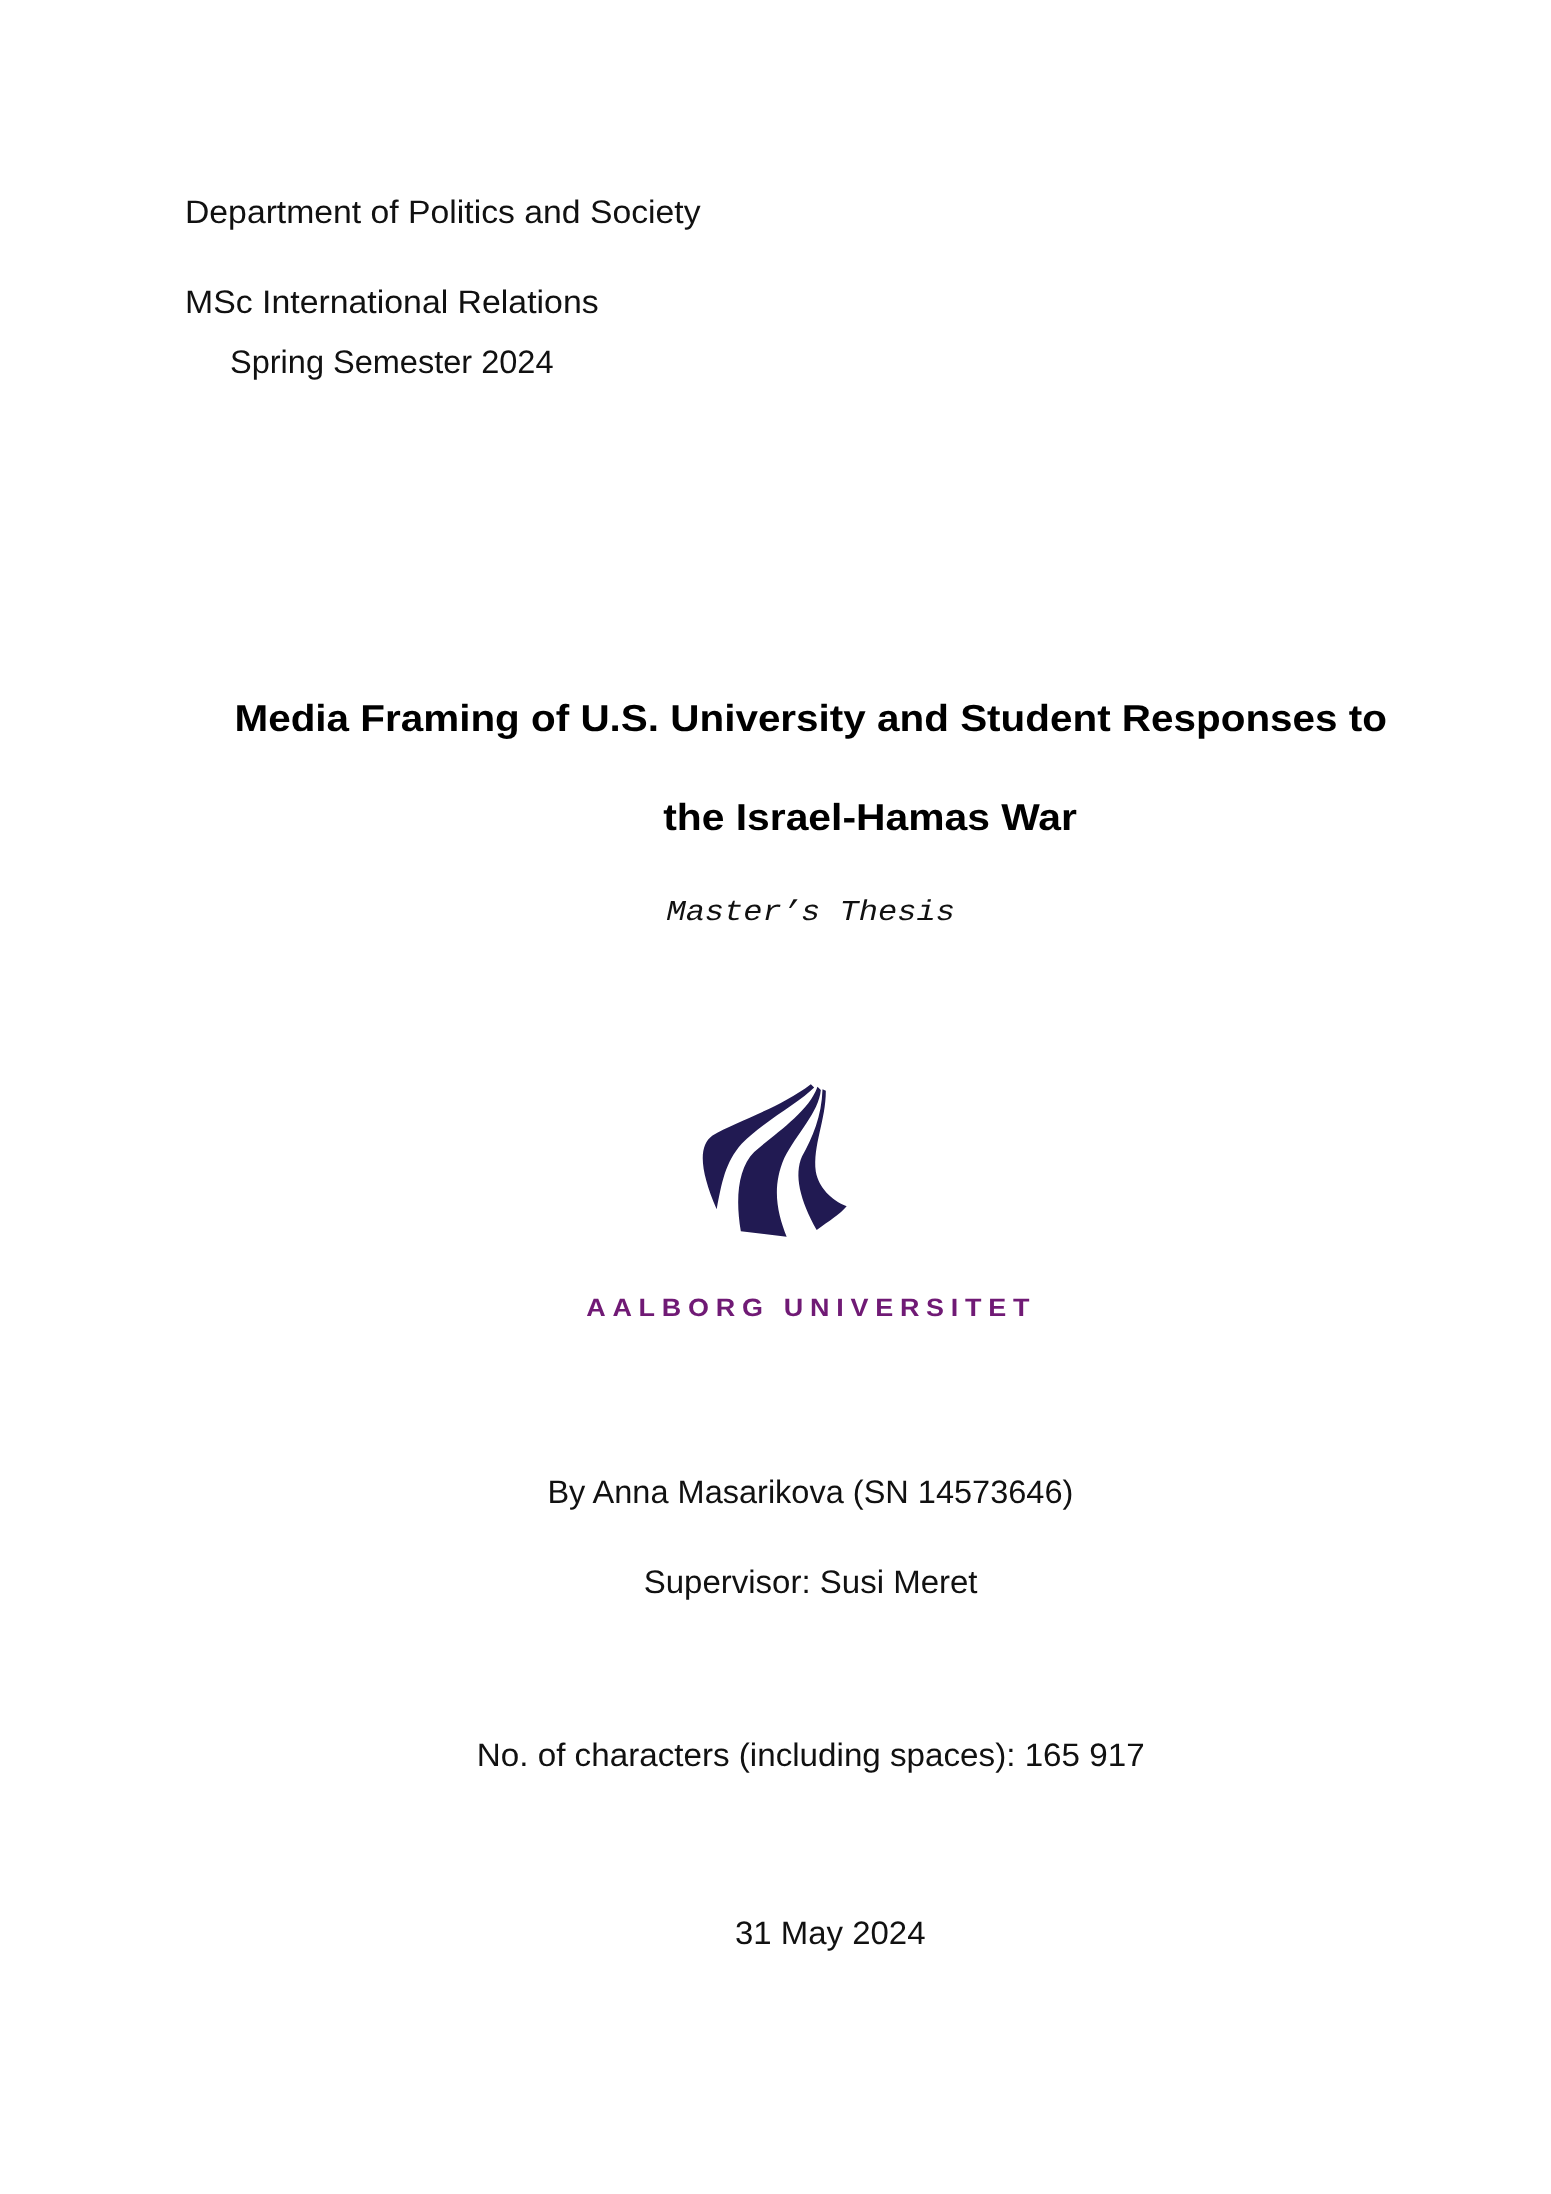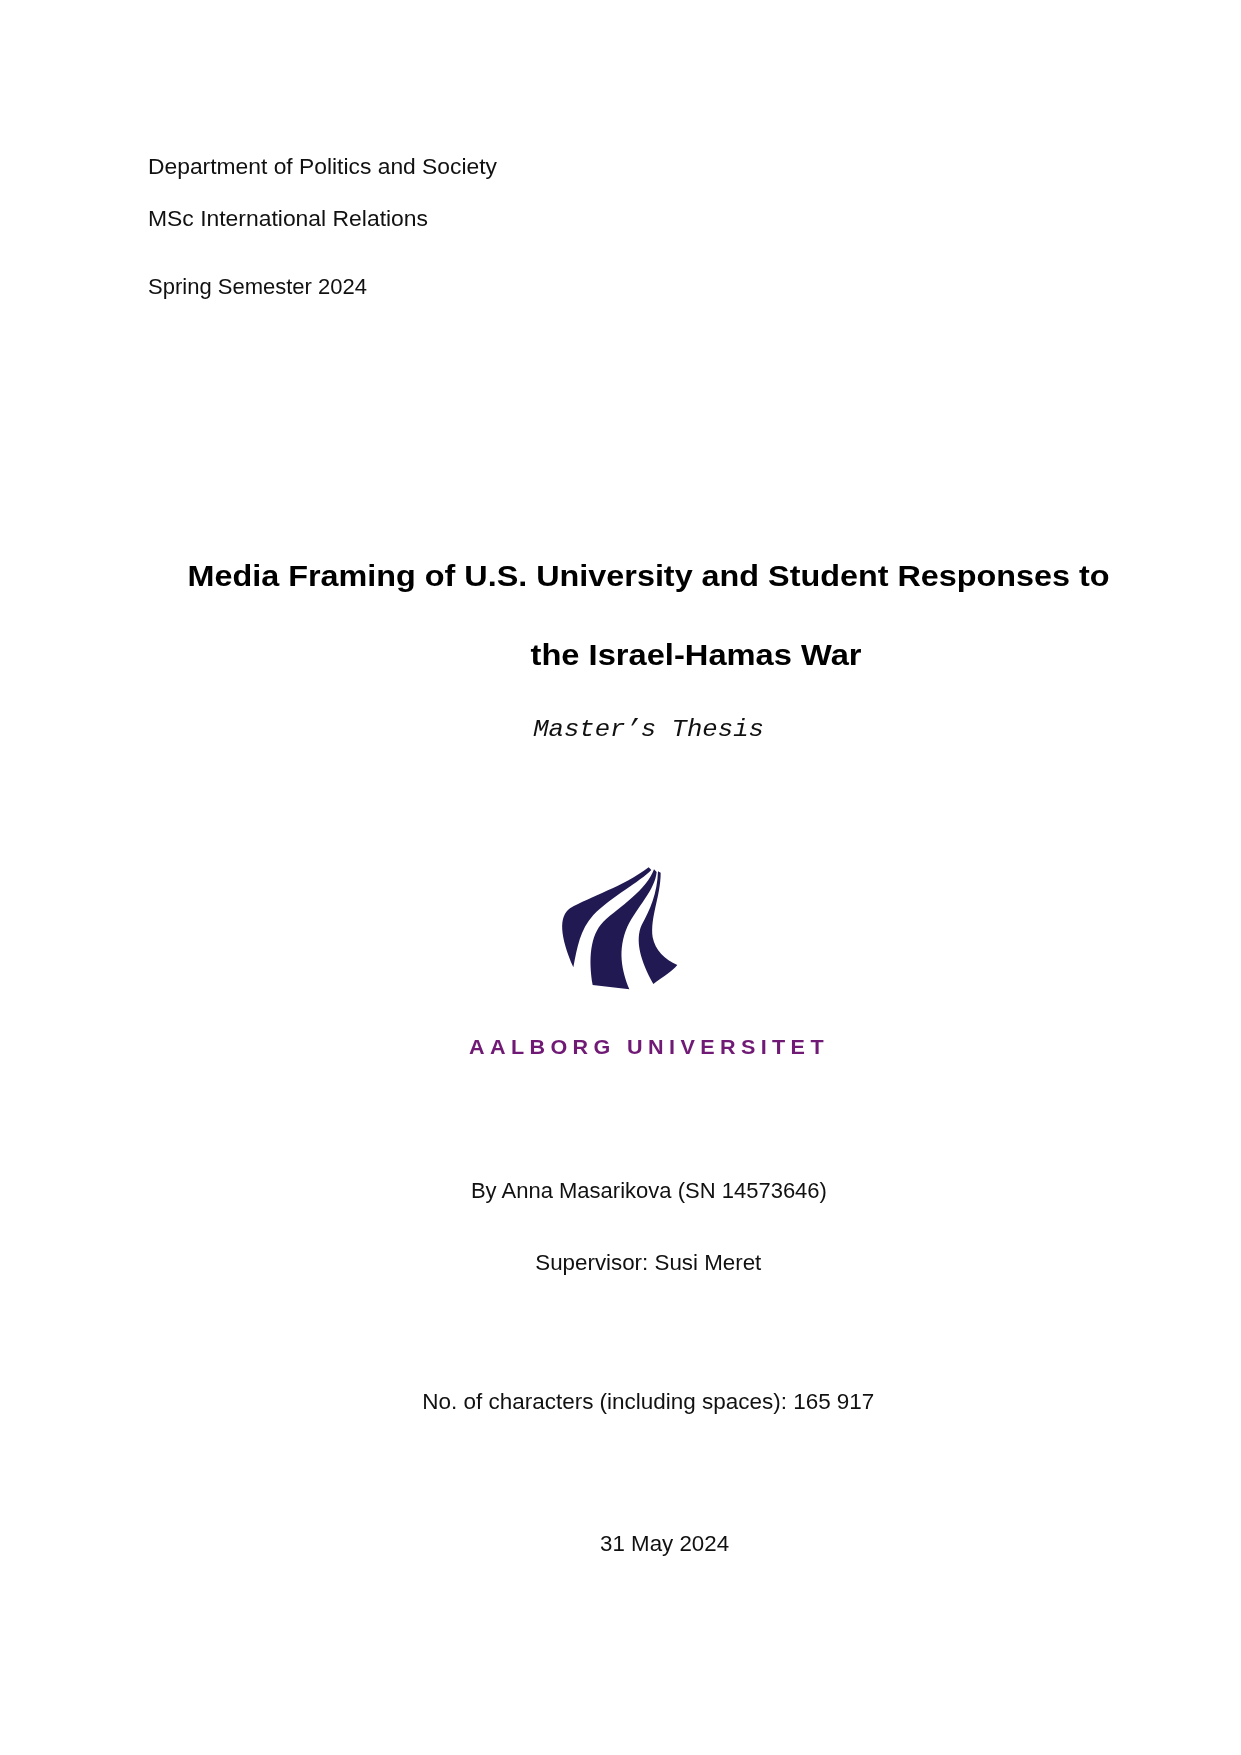--- a/index.html
+++ b/index.html
@@ -1,40 +1,40 @@
 <!DOCTYPE html>
 <html><head>
 <meta charset="utf-8">
 <style>
   html, body { margin: 0; padding: 0; background: #ffffff; }
   body { width: 1241px; height: 1755px; position: relative; overflow: hidden;
          font-family: "Liberation Sans", sans-serif; color: #111111; }
   .line { position: absolute; white-space: nowrap; line-height: 1; }
   .fit { display: inline-block; transform-origin: 0 0; }
-  .body-text { font-size: 22px; }
+  .body-text { font-size: 26px; }
   .left { left: 148px; }
   .center-row { left: 0; width: 1241px; text-align: center; padding-left: 28px; }
   .title { font-size: 30px; font-weight: bold; color: #000; }
   .subtitle { font-size: 23px; font-style: italic; }
   .logo-mark { position: absolute; left: 540px; top: 850px; width: 160px; height: 160px; }
   .logo-text { font-size: 20px; font-weight: bold; color: #701a75; letter-spacing: 5px; }
 </style>
 </head>
 <body>
 
 <div>
 
   <div class="line left body-text" style="top:156px;">
     <span class="fit" style="transform: scaleX(1.03782);">Department of Politics and Society</span>
   </div>
-  <div class="line left body-text" style="top:208px;text-decoration:underline;">
+  <div class="line left body-text" style="top:228px;text-decoration:underline;">
     <span class="fit" style="transform: scaleX(1.04077);">MSc International Relations</span>
   </div>
   <div class="line left body-text" style="top:276px;">
-    <span class="fit" style="transform: scaleX(1.00043);">Spring Semester 2024</span>
+    <span class="fit" style="transform: scaleX(1.00043); margin-left: 36px;">Spring Semester 2024</span>
   </div>
 
   <div class="line center-row title" style="top:561px;">
     <span class="fit" style="transform-origin: 50% 0px; transform: scaleX(1.07819);">Media Framing of U.S. University and Student Responses to</span>
   </div>
   <div class="line center-row title" style="top:640px;margin-left:48px;">
     <span class="fit" style="transform-origin: 50% 0px; transform: scaleX(1.08876);">the Israel-Hamas War</span>
   </div>
   <div class="line center-row subtitle" style="top:719px;font-family:Liberation Mono, monospace;">
     <span class="fit" style="transform-origin: 50% 0px; transform: scaleX(1.11466);">Master’s Thesis</span>

